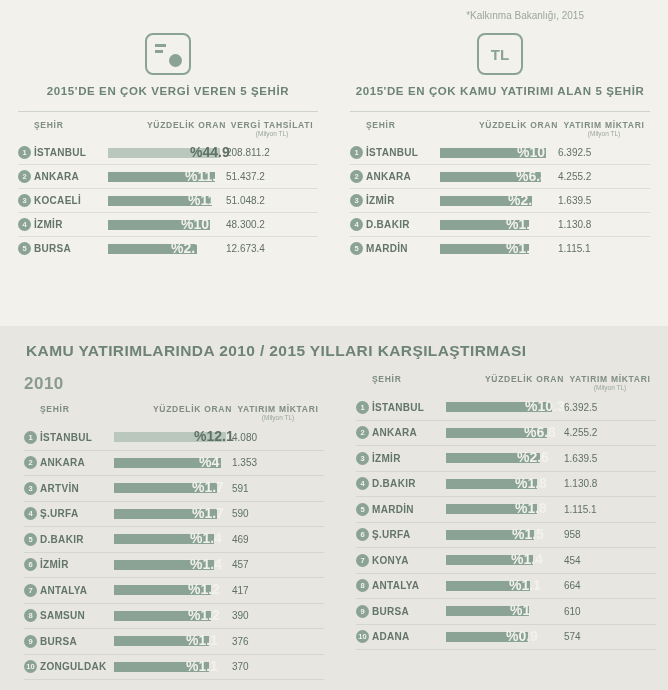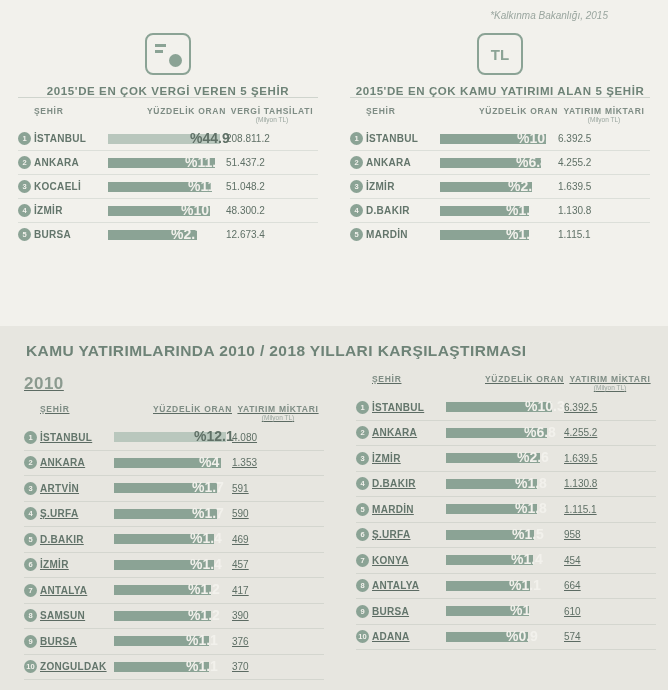--- a/index.html
+++ b/index.html
@@ -24,23 +24,22 @@
     letter-spacing:1px;
     color:#7d9488;
     margin:0;
     line-height:42px;
     font-family:"Liberation Sans", sans-serif;
   }
   .subtitle{
     font-size:10px;
     color:#9aa69f;
     text-align:right;
-    padding-right:60px;
+    padding-right:84px;
     margin-top:2px;
-    font-style:italic;
   }
 
   
   .top-section{
     position:relative;
     height:250px;
     margin-top:12px;
   }
   .panel{
     position:absolute;
@@ -77,21 +76,21 @@
   .panel-icon .circ{
     position:absolute;right:7px;bottom:6px;width:13px;height:13px;border-radius:50%;
     background:#8ba395;
   }
   .panel-title{
     text-align:center;
     font-size:11.5px;
     font-weight:bold;
     letter-spacing:.6px;
     color:#6e8377;
-    padding-bottom:0;
+    padding-bottom:14px;
     border-bottom:1px solid #cfd4cd;
     margin:0 0 8px 0;
   }
 
   .cols{
     display:flex;
     font-size:8.5px;
     font-weight:bold;
     letter-spacing:.7px;
     color:#7e8c84;
@@ -175,21 +174,20 @@
     font-size:15.5px;
     font-weight:bold;
     letter-spacing:.4px;
     color:#6e8377;
     padding:16px 0 0 26px;
   }
   .cpanel{
     position:absolute;
     top:48px;
     width:300px;
-    text-decoration:underline;
   }
   .cpanel.left{left:24px;}
   .cpanel.right{left:356px;}
   .year{
     font-size:17px;
     font-weight:bold;
     color:#8b9a8f;
     letter-spacing:.5px;
     margin-bottom:10px;
   }
@@ -343,21 +341,21 @@
             <div class="bar" style="width:89px"></div>
             <div class="pct" style="left:66px;color:#f2f1ec">%1.8</div>
           </div>
           <div class="amt">1.115.1</div>
         </div>
       </div>
     </div>
   </div>
 
   <div class="compare">
-    <div class="compare-title">KAMU YATIRIMLARINDA 2010 / 2018 YILLARI KARŞILAŞTIRMASI</div>
+    <div class="compare-title">KAMU YATIRIMLARINDA 2010 / 2015 YILLARI KARŞILAŞTIRMASI</div>
 
     <div class="cpanel left">
       <div class="year">2010</div>
       <div class="chead">
         <div class="c-rank"></div>
         <div class="c-city">ŞEHİR</div>
         <div class="c-pct">YÜZDELİK ORAN</div>
         <div class="c-amt">
           <span>YATIRIM MİKTARI</span>
           <span class="unit">(Milyon TL)</span>

